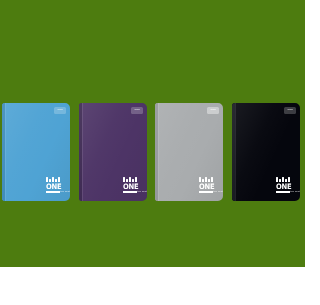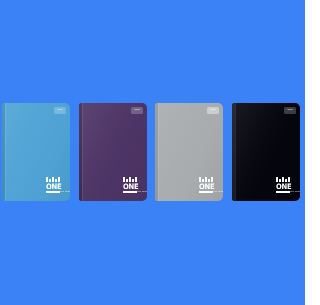--- a/index.html
+++ b/index.html
@@ -9,22 +9,22 @@
   }
   body {
     width: 305px;
     height: 305px;
     font-family: "Liberation Sans", sans-serif;
     overflow: hidden;
   }
   .scene {
     position: relative;
     width: 305px;
-    height: 305px;
-    background: #3b82f6;
+    height: 267px;
+    background: #4d7c0f;
   }
   .product-row {
     position: absolute;
     left: 0;
     top: 0;
     width: 305px;
     height: 305px;
   }
 
   

